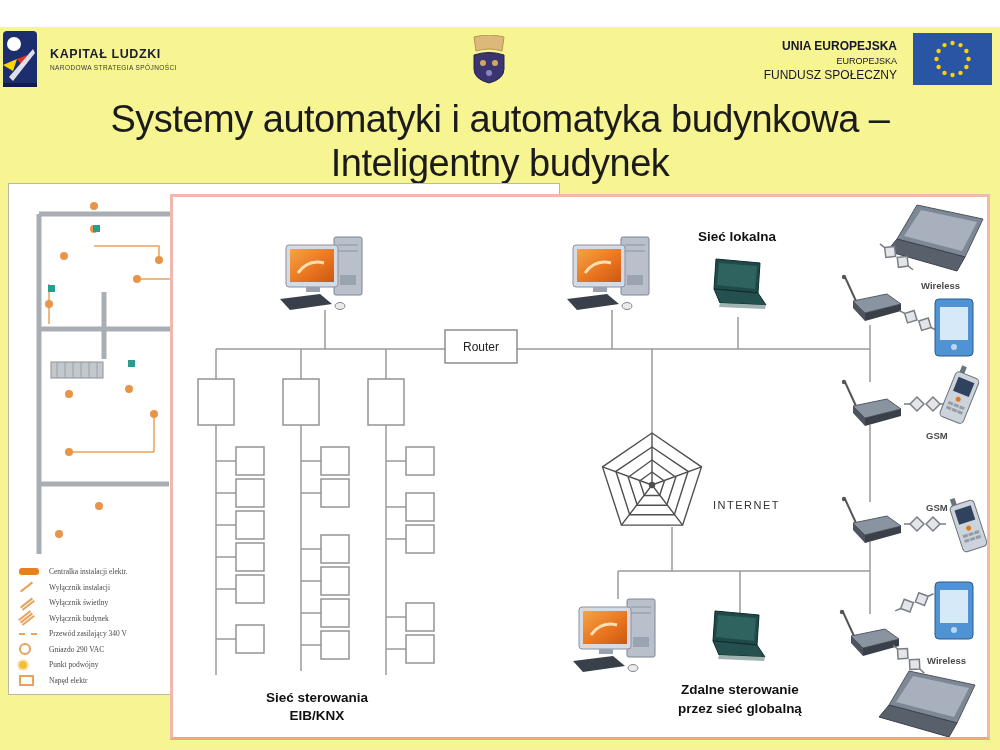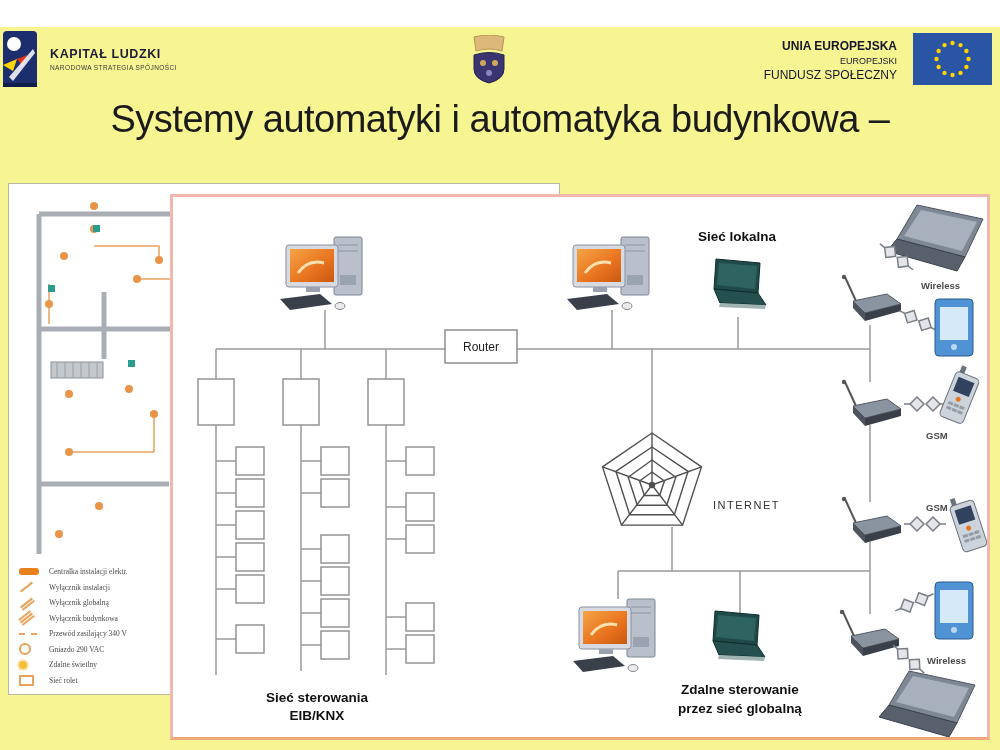--- a/index.html
+++ b/index.html
@@ -77,21 +77,21 @@
       <path d="M8,2 Q23,-2 38,2 L36,16 Q23,12 10,16 Z" fill="#dcb87a" stroke="#b99552" stroke-width="1"></path>
       <path d="M8,20 Q23,15 38,20 L38,34 Q38,44 23,48 Q8,44 8,34 Z" fill="#3a3470" stroke="#26224e" stroke-width="1"></path>
       <circle cx="17" cy="28" r="3" fill="#cfa85e"></circle>
       <circle cx="29" cy="28" r="3" fill="#cfa85e"></circle>
       <circle cx="23" cy="38" r="3" fill="#8b84c0"></circle>
     </svg>
   </div>
 
   <div class="eu-text">
     <div class="eu-l1">UNIA EUROPEJSKA</div>
-    <div class="eu-l2">EUROPEJSKI</div>
+    <div class="eu-l2">EUROPEJSKA</div>
     <div class="eu-l3">FUNDUSZ SPOŁECZNY</div>
   </div>
   <div class="eu-flag">
     <svg width="79" height="52" viewBox="0 0 79 52">
       <rect x="0" y="0" width="79" height="52" fill="#2a55a4"></rect>
       <g fill="#ffd200">
           <circle cx="39.5" cy="10.0" r="2.2"></circle>
           <circle cx="47.5" cy="12.1" r="2.2"></circle>
           <circle cx="53.4" cy="18.0" r="2.2"></circle>
           <circle cx="55.5" cy="26.0" r="2.2"></circle>
@@ -102,20 +102,21 @@
           <circle cx="25.6" cy="34.0" r="2.2"></circle>
           <circle cx="23.5" cy="26.0" r="2.2"></circle>
           <circle cx="25.6" cy="18.0" r="2.2"></circle>
           <circle cx="31.5" cy="12.1" r="2.2"></circle>
         </g>
     </svg>
   </div>
 
   <div class="title">
     <div>Systemy automatyki i automatyka budynkowa –</div>
+    <div>Inteligentny budynek</div>
   </div>
 
   <div class="floorplan">
     <svg width="550" height="510" viewBox="0 0 550 510" style="position:absolute;left:0;top:0;filter:blur(.4px);">
 
       <g stroke="#a9aeb4" stroke-width="5" fill="none">
         <path d="M30,30 L230,30"></path>
         <path d="M30,30 L30,370"></path>
         <path d="M95,108 L95,175"></path>
         <path d="M30,145 L175,145"></path>
@@ -169,51 +170,51 @@
         <div class="lg-row">
           <span class="lg-ico">
             <span class="ic-slash"></span>
           </span>
           <span class="lg-tx">Wyłącznik instalacji</span>
         </div>
         <div class="lg-row">
           <span class="lg-ico">
             <span class="ic-slash2"></span>
           </span>
-          <span class="lg-tx">Wyłącznik globalną</span>
+          <span class="lg-tx">Wyłącznik świetlny</span>
         </div>
         <div class="lg-row">
           <span class="lg-ico">
             <span class="ic-slash3"></span>
           </span>
-          <span class="lg-tx">Wyłącznik budynkowa</span>
+          <span class="lg-tx">Wyłącznik budynek</span>
         </div>
         <div class="lg-row">
           <span class="lg-ico">
             <span class="ic-wave"></span>
           </span>
           <span class="lg-tx">Przewód zasilający 340 V</span>
         </div>
         <div class="lg-row">
           <span class="lg-ico">
             <span class="ic-socket"></span>
           </span>
           <span class="lg-tx">Gniazdo 290 VAC</span>
         </div>
         <div class="lg-row">
           <span class="lg-ico">
             <span class="ic-light"></span>
           </span>
-          <span class="lg-tx">Zdalne świetlny</span>
+          <span class="lg-tx">Punkt podwójny</span>
         </div>
         <div class="lg-row">
           <span class="lg-ico">
             <span class="ic-roller"></span>
           </span>
-          <span class="lg-tx">Sieć rolet</span>
+          <span class="lg-tx">Napęd elektr</span>
         </div>
       </div>
   </div>
 
   <div class="netdiagram">
     <svg width="814" height="540" viewBox="0 0 814 540">
       <defs>
         <linearGradient id="scr" x1="0" y1="0" x2="1" y2="1">
           <stop offset="0" stop-color="#f5a445"></stop>
             <stop offset="0.6" stop-color="#e8721e"></stop>

